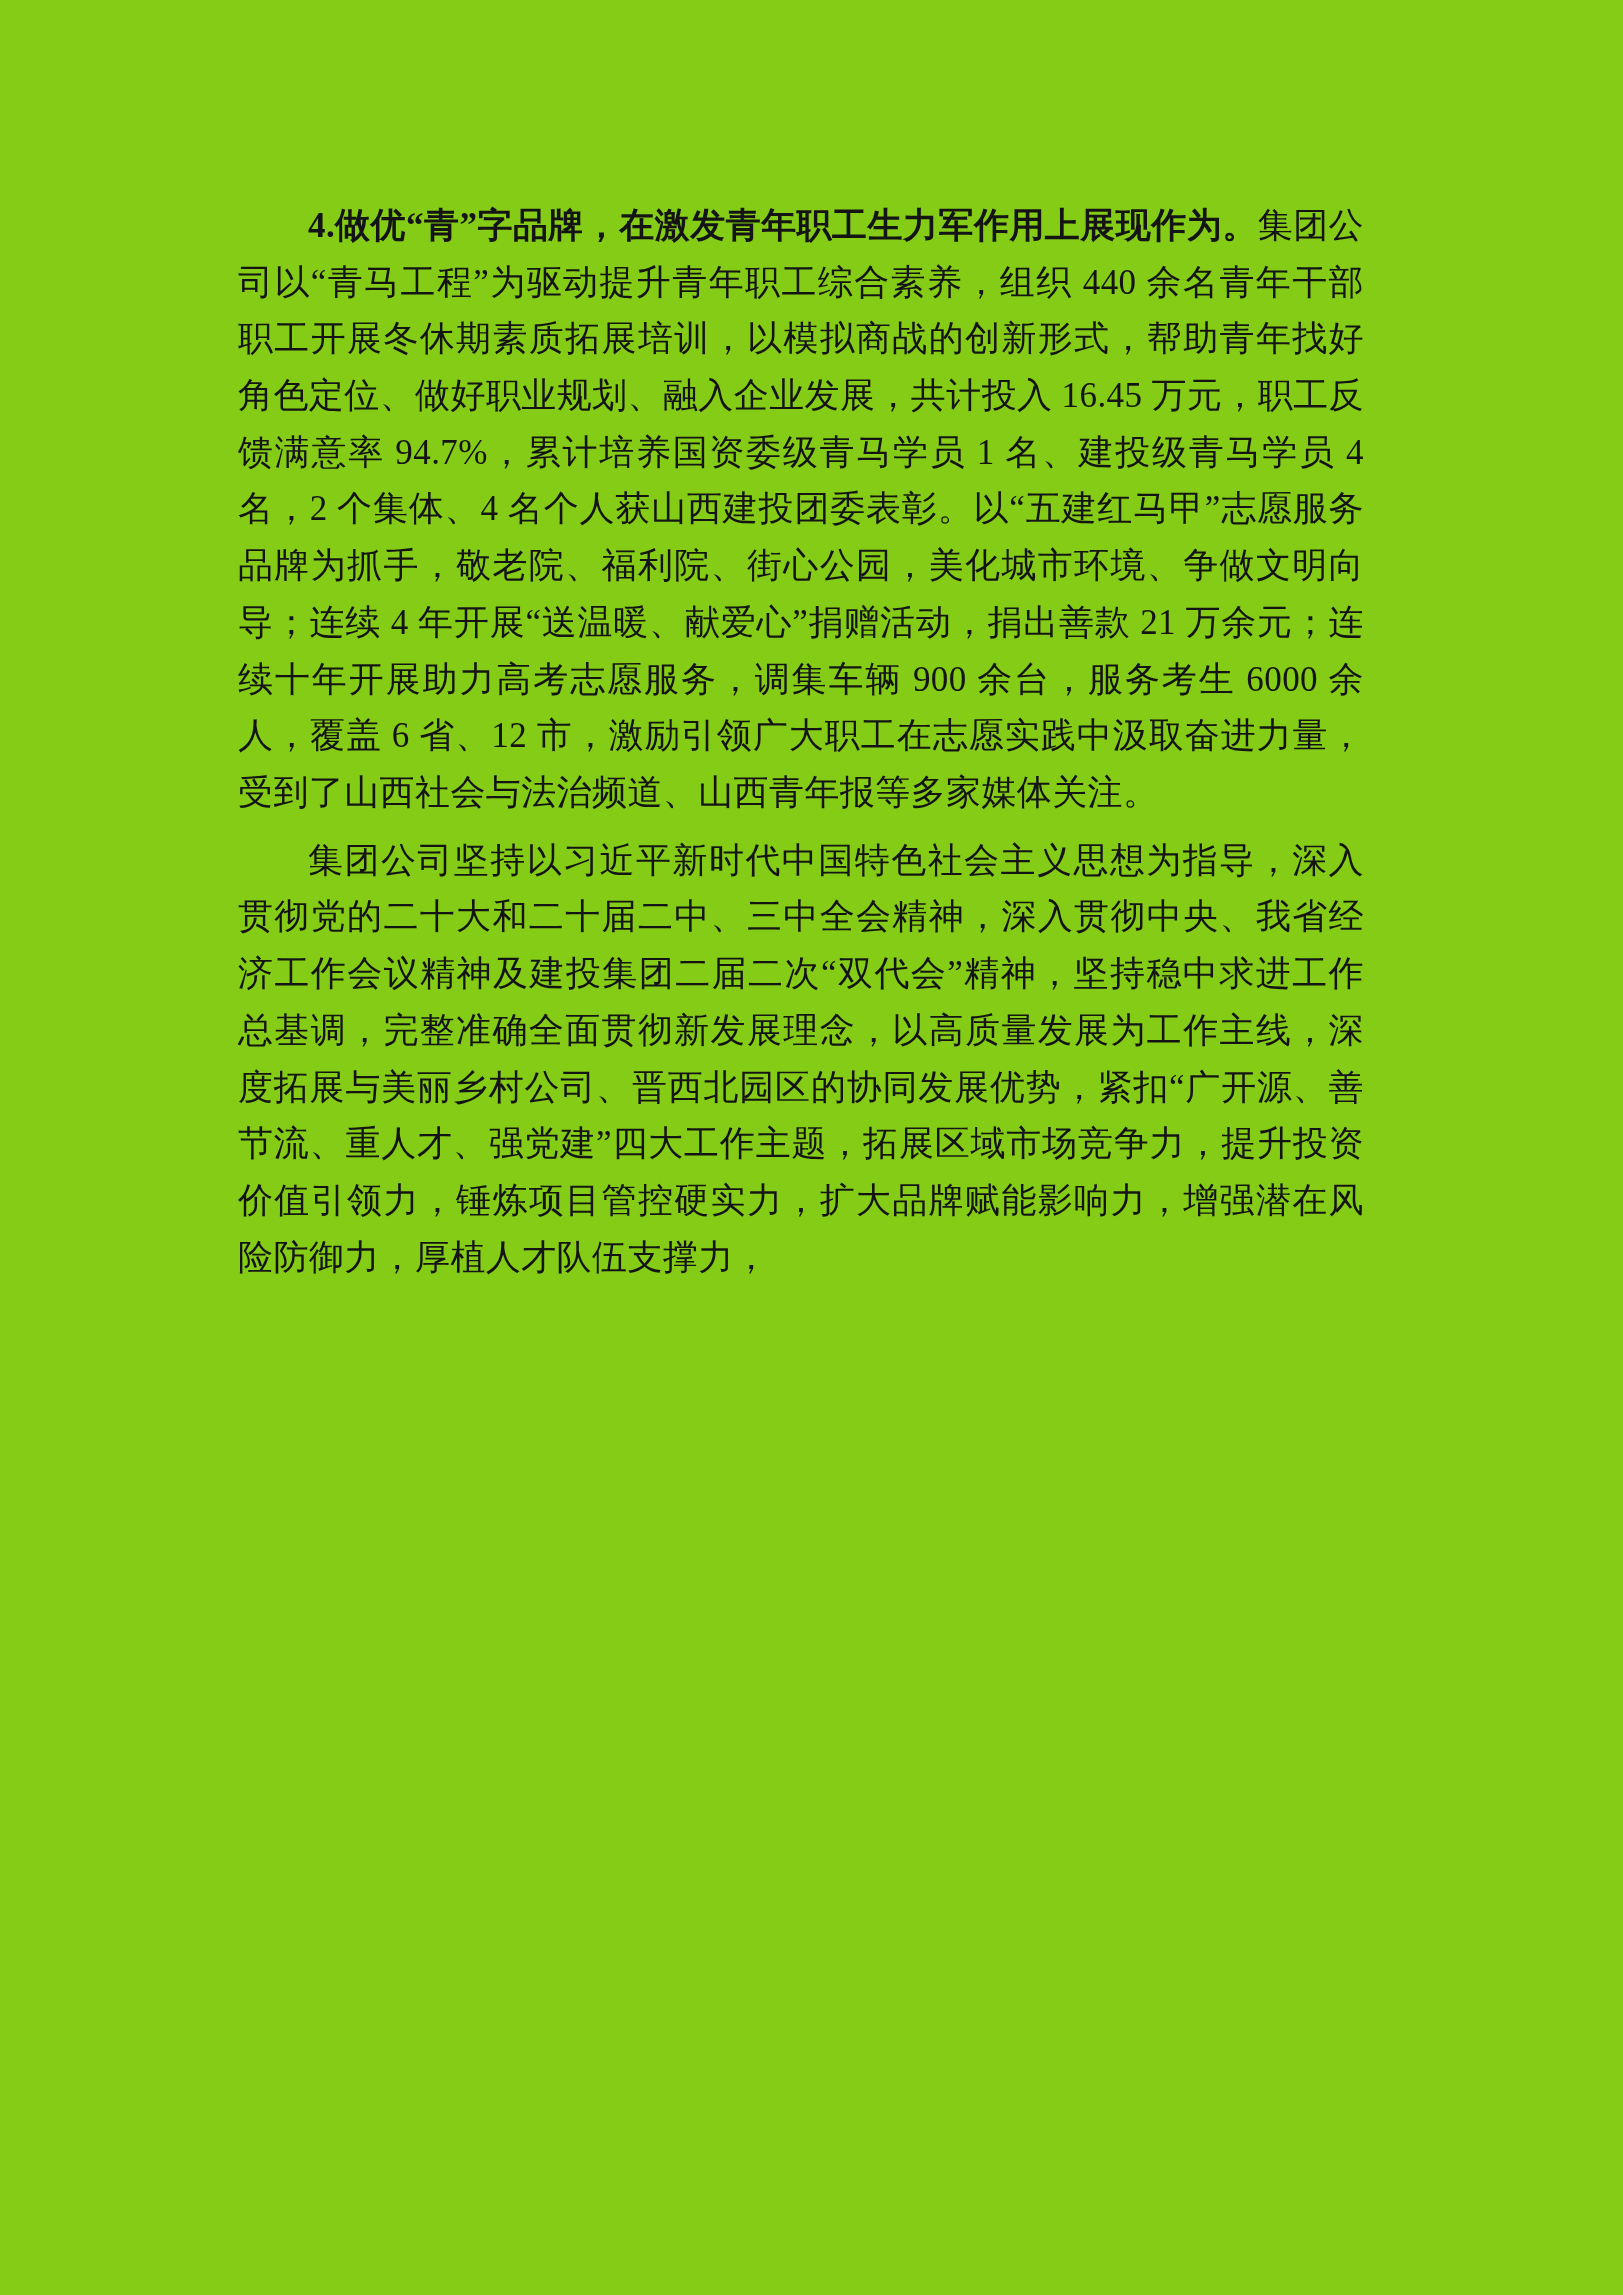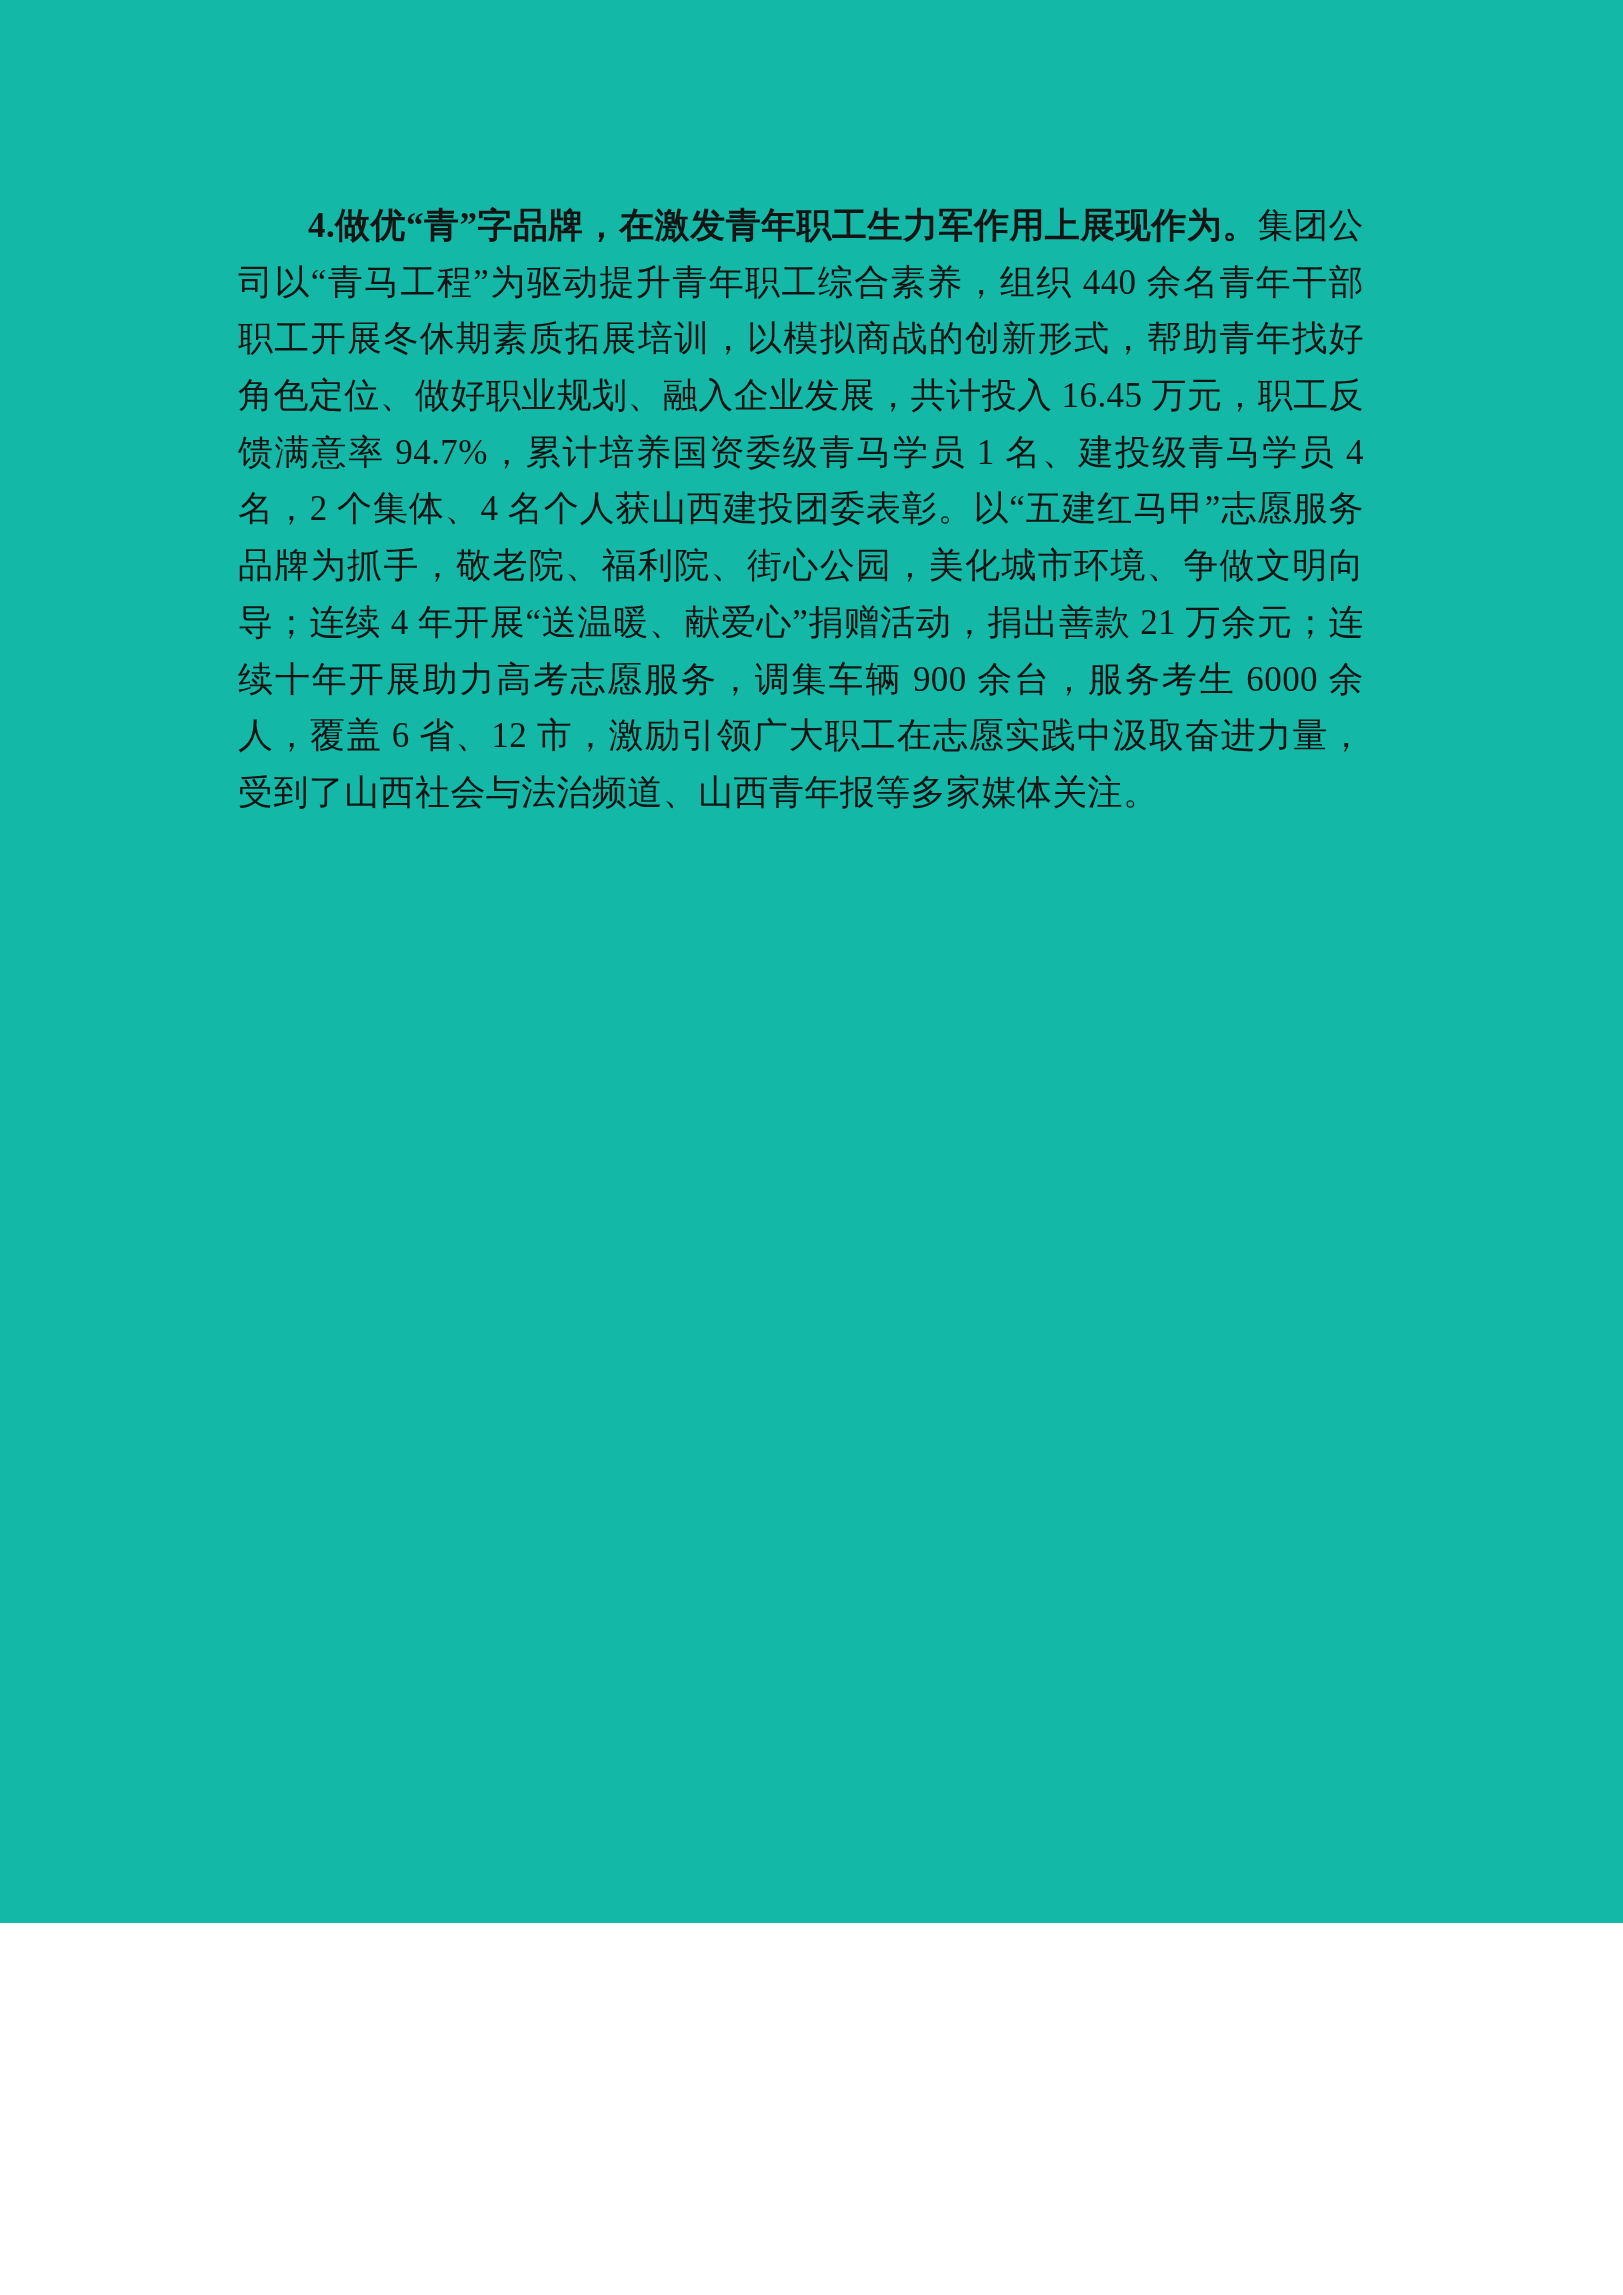--- a/index.html
+++ b/index.html
@@ -10,22 +10,22 @@
   body {
     width: 1623px;
     height: 2295px;
     font-family: "Liberation Serif", "DejaVu Serif", serif;
     color: #1a1a1a;
     -webkit-font-smoothing: antialiased;
   }
   .page {
     position: relative;
     width: 1623px;
-    height: 1923px;
-    background: #14b8a6;
+    height: 2295px;
+    background: #84cc16;
     box-sizing: border-box;
     padding: 198px 155px 95px 238px;
   }
   .doc-body {
     width: 1126px;
   }
   p.para {
     margin: 0 0 3.2px 0;
     font-size: 35px;
     line-height: 1.62;
@@ -45,16 +45,17 @@
 </head>
 <body>
 
 <div class="page">
   <div class="doc-body">
 
     <p class="para"><span class="lead-bold">4.做优“青”字品牌，在激发青年职工生力军作用上展现作为。</span><span>集团公司以“青马工程”为驱动提升青年职工综合素养，组织 440 余名青年干部职工开展冬休期素质拓展培训，以模拟商战的创新形式，帮助青年找好角色定位、做好职业规划、融入企业发展，共计投入 16.45 万元，职工反馈满意率 94.7%，累计培养国资委级青马学员 1 名、建投级青马学员 4 名，2 个集体、4 名个人获山西建投团委表彰。以“五建红马甲”志愿服务品牌为抓手，敬老院、福利院、街心公园，美化城市环境、争做文明向导；连续 4 年开展“送温暖、献爱心”捐赠活动，捐出善款 21 万余元；连续十年开展助力高考志愿服务，调集车辆 900 余台，服务考生 6000 余人，覆盖 6 省、12 市，激励引领广大职工在志愿实践中汲取奋进力量，受到了山西社会与法治频道、山西青年报等多家媒体关注。</span></p>
 
     <div class="spacer-sm"></div>
 
+    <p class="para"><span>集团公司坚持以习近平新时代中国特色社会主义思想为指导，深入贯彻党的二十大和二十届二中、三中全会精神，深入贯彻中央、我省经济工作会议精神及建投集团二届二次“双代会”精神，坚持稳中求进工作总基调，完整准确全面贯彻新发展理念，以高质量发展为工作主线，深度拓展与美丽乡村公司、晋西北园区的协同发展优势，紧扣“广开源、善节流、重人才、强党建”四大工作主题，拓展区域市场竞争力，提升投资价值引领力，锤炼项目管控硬实力，扩大品牌赋能影响力，增强潜在风险防御力，厚植人才队伍支撑力，</span></p>
 
   </div>
 </div>
 
 
 </body></html>

